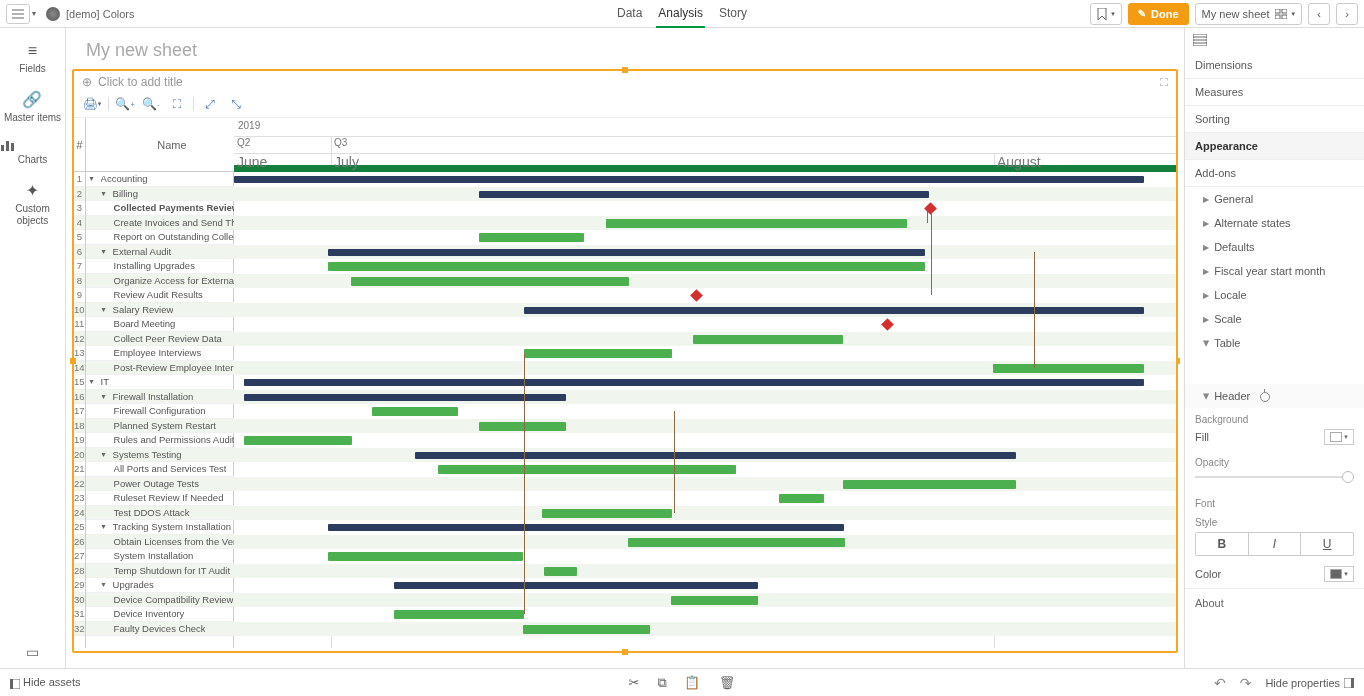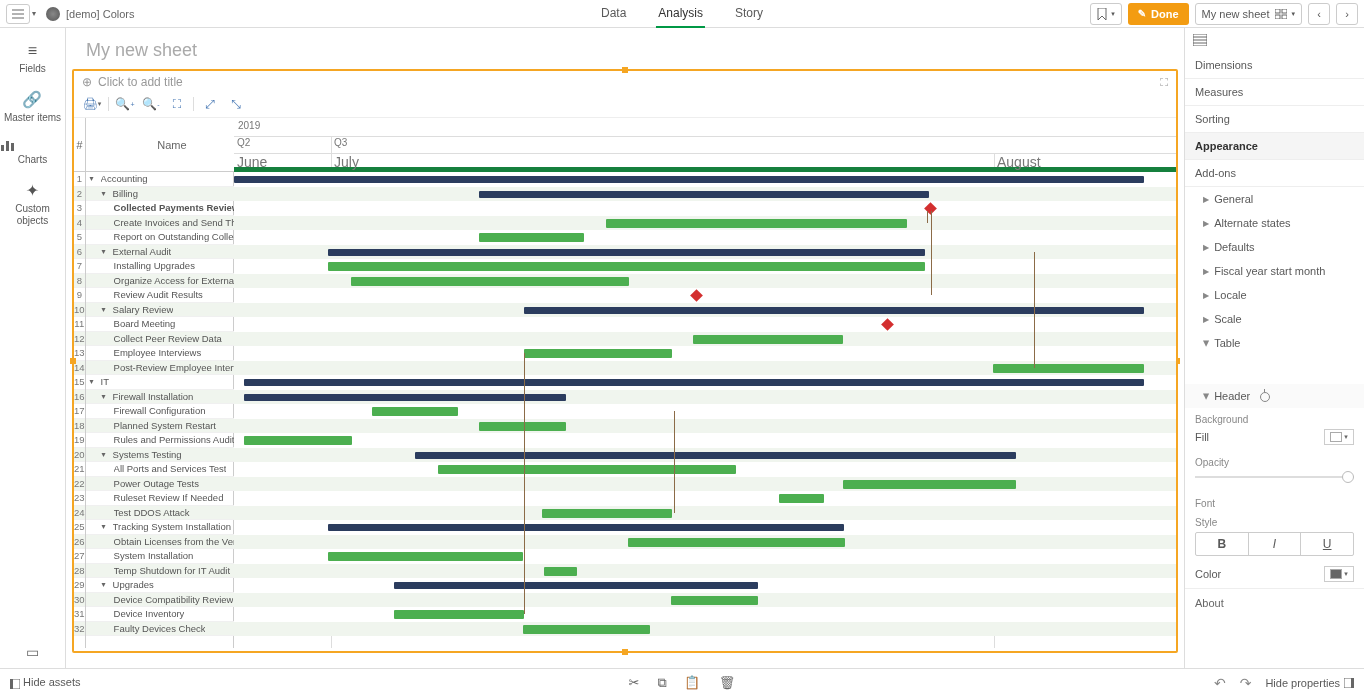--- a/index.html
+++ b/index.html
@@ -4,21 +4,21 @@
 <style>
 * { margin: 0; padding: 0; box-sizing: border-box; font-family: -apple-system, BlinkMacSystemFont, "Segoe UI", Arial, sans-serif; }
 body { width: 1364px; height: 696px; background: #fff; font-size: 11px; color: #595959; overflow: hidden; }
 
 
 .topbar { height: 28px; border-bottom: 1px solid #ddd; display: flex; align-items: center; padding: 0 6px; }
 .topbar .menu-btn { width: 24px; height: 20px; border: 1px solid #ccc; border-radius: 3px; display: flex; align-items: center; justify-content: center; margin-right: 2px; cursor: pointer; }
 .topbar .menu-caret { font-size: 8px; color: #666; margin-right: 10px; }
 .topbar .app-icon { width: 14px; height: 14px; border-radius: 50%; background: radial-gradient(#888,#555); margin-right: 6px; }
 .topbar .app-title { color: #666; }
-.topbar .tabs { position: absolute; left: 50%; transform: translateX(-50%); display: flex; gap: 28px; }
+.topbar .tabs { position: absolute; left: 50%; transform: translateX(-50%); display: flex; gap: 12px; }
 .topbar .tab { font-size: 12px; color: #595959; padding: 6px 2px; cursor: pointer; }
 .topbar .tab.active { color: #333; border-bottom: 2px solid #009845; font-weight: 500; }
 .topbar .right { margin-left: auto; display: flex; align-items: center; gap: 6px; }
 .book-btn { height: 22px; border: 1px solid #ccc; border-radius: 3px; display: flex; align-items: center; padding: 0 6px; cursor: pointer; font-size: 11px; }
 .done-btn { height: 22px; background: #f39c12; color: #fff; border-radius: 3px; display: flex; align-items: center; padding: 0 10px; cursor: pointer; font-weight: 600; font-size: 11px; }
 .done-btn .pencil { margin-right: 5px; font-size: 10px; }
 .sheet-sel { height: 22px; border: 1px solid #ccc; border-radius: 3px; display: flex; align-items: center; padding: 0 6px; font-size: 11px; cursor: pointer; }
 .nav-arrow { width: 22px; height: 22px; border: 1px solid #ccc; border-radius: 3px; display: flex; align-items: center; justify-content: center; cursor: pointer; font-size: 11px; }
 
 
@@ -55,21 +55,21 @@
 .grid-header.num { font-style: italic; }
 .rows { }
 .row { height: 14.5px; display: flex; align-items: center; font-size: 9.5px; border-bottom: 1px solid #f0f0f0; }
 .row.even { background: #f0f5ee; }
 .num-col .row { justify-content: center; color: #777; }
 .name-col .row { padding-left: 4px; color: #555; overflow: hidden; white-space: nowrap; }
 .name-col .row .caret { font-size: 8px; color: #666; margin-right: 3px; width: 8px; display: inline-block; }
 .task-text { overflow: hidden; text-overflow: ellipsis; }
 
 .grid-right { flex: 1; position: relative; overflow: hidden; }
-.time-header { height: 54px; border-bottom: 5px solid #15803d; position: relative; }
+.time-header { height: 54px; border-bottom: 7px solid #15803d; position: relative; }
 .time-header .year { position: absolute; top: 2px; left: 4px; font-size: 10px; color: #777; }
 .time-header .quarters { position: absolute; top: 18px; left: 0; right: 0; height: 18px; border-top: 1px solid #ddd; border-bottom: 1px solid #ddd; }
 .time-header .quarters span { position: absolute; font-size: 10px; color: #777; padding-left: 3px; }
 .time-header .months { position: absolute; top: 36px; left: 0; right: 0; height: 18px; }
 .time-header .months span { position: absolute; font-size: 14px; color: #777; padding-left: 3px; }
 .time-header .vline, .chart-body .vline { position: absolute; top: 0; bottom: 0; width: 1px; background: #ddd; }
 
 .chart-body { position: absolute; top: 54px; left: 0; right: 0; bottom: 0; }
 .chart-body .brow { position: absolute; left: 0; right: 0; height: 14.5px; }
 .chart-body .brow.even { background: #f0f5ee; }

